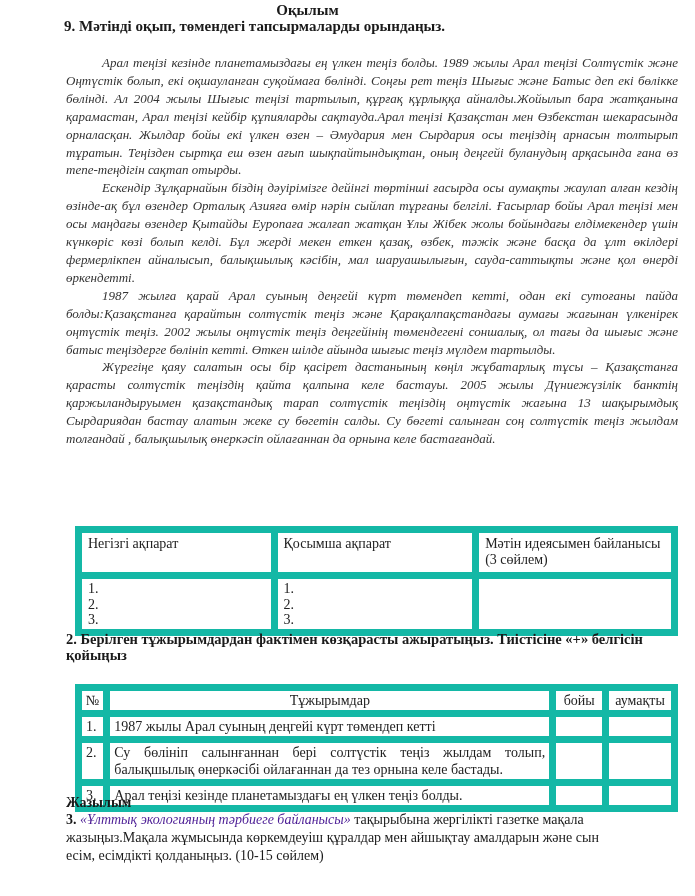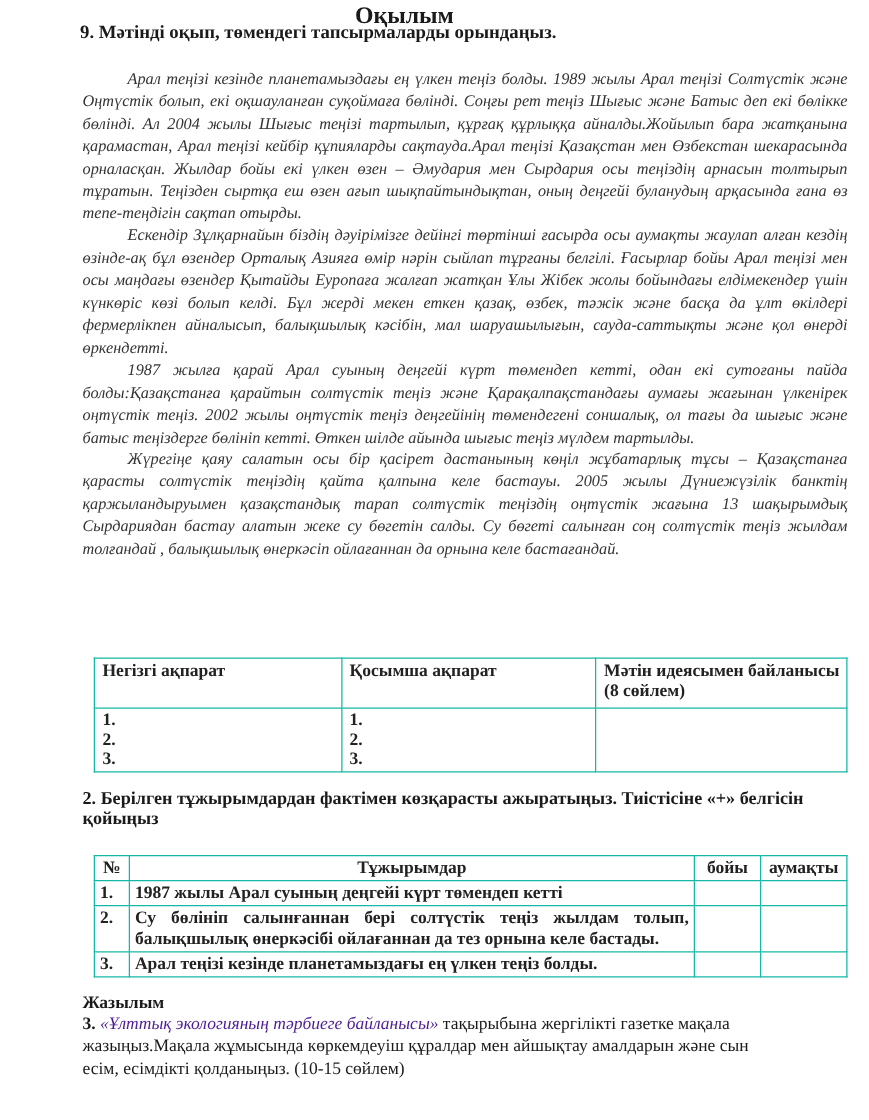--- a/index.html
+++ b/index.html
@@ -1,24 +1,24 @@
 <!DOCTYPE html>
 <html><head>
 <meta charset="utf-8">
 <style>
   html, body { margin:0; padding:0; background:#ffffff; }
   body { width:695px; height:896px; position:relative; overflow:hidden;
          font-family:"Liberation Serif", serif; color:#1a1a1a; }
   .abs { position:absolute; }
-  .title { left:16px; width:615px; top:2px; text-align:center; font-weight:bold; font-size:19px; }
+  .title { left:0; width:615px; top:2px; text-align:center; font-weight:bold; font-size:15px; }
   .task1 { left:64px; top:18px; font-weight:bold; font-size:15px; }
   .article { left:66px; top:54px; width:612px; font-style:italic; font-size:13px; line-height:17.9px; color:#333; text-align:justify; }
   .article p { margin:0; text-indent:36px; }
   table { border-collapse:collapse; font-size:14px; color:#222; }
-  td, th { border:1px solid #14b8a6; vertical-align:top; padding:0 0 0 6px; font-weight:bold; text-align:left; }
+  td, th { border:7px solid #14b8a6; vertical-align:top; padding:0 0 0 6px; font-weight:normal; text-align:left; }
   .t1 { left:75px; top:526px; width:603px; }
   .t1 td { line-height:15.5px; }
   .t1 .hdr td { height:36px; padding-top:3px; }
   .t1 .body td { height:48px; padding-top:2px; }
   .task2 { left:66px; top:631px; width:620px; font-weight:bold; font-size:14.5px; line-height:16px; }
   .t2 { left:75px; top:684px; width:603px; font-size:14px; }
   .t2 td, .t2 th { line-height:17px; padding:1px 4px; }
   .t2 th { text-align:center; }
   .t2 td.just { text-align:justify; }
   .writing-h { left:66px; top:795px; font-weight:bold; font-size:14px; }
@@ -42,21 +42,21 @@
 <table class="abs t1">
   <colgroup>
       <col style="width:198px">
       <col style="width:204px">
       <col style="width:201px">
     </colgroup>
   <tbody>
       <tr class="hdr">
     <td>Негізгі ақпарат</td>
     <td>Қосымша ақпарат</td>
-    <td>Мәтін идеясымен байланысы  (8 сөйлем)</td>
+    <td>Мәтін идеясымен байланысы  (3 сөйлем)</td>
   </tr>
   <tr class="body">
     <td>
       <div>1.</div>
       <div>2.</div>
       <div>3.</div>
     </td>
     <td>
       <div>1.</div>
       <div>2.</div>

